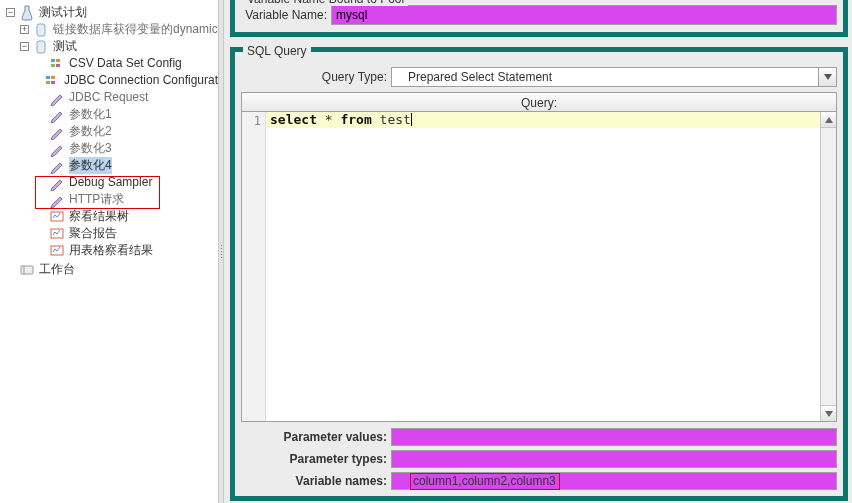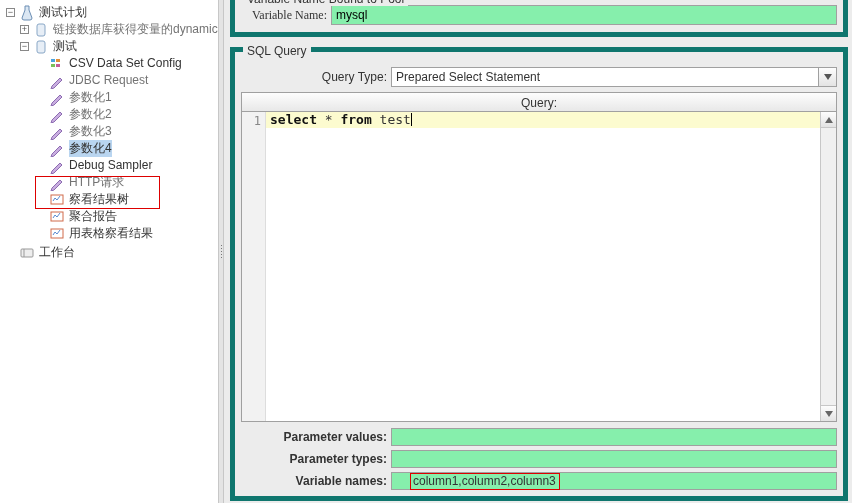--- a/index.html
+++ b/index.html
@@ -30,23 +30,23 @@
 
 
 .right { flex:1; height:100%; position:relative; background:#ececec; padding:0 4px 0 6px; overflow:hidden; }
 
 .group { border:5px solid #0f766e; margin-top:4px; position:relative; background:#ececec; }
 .group .legend { position:absolute; top:-8px; left:8px; background:#ececec; padding:0 4px; font-size:12px; }
 
 .varpool { padding:10px 6px 6px 6px; }
 .row { display:flex; align-items:center; height:22px; }
 .lbl { text-align:right; padding-right:4px; }
-.inp { flex:1; height:20px; border:1px solid #a0a0a0; background:#86efac; padding:0 4px; font-family:Tahoma,sans-serif; font-size:12px; }
+.inp { flex:1; height:20px; border:1px solid #a0a0a0; background:#d946ef; padding:0 4px; font-family:Tahoma,sans-serif; font-size:12px; }
 .select { flex:1; height:20px; border:1px solid #a0a0a0; background:#fff; display:flex; align-items:center; }
-.select .selval { flex:1; padding:0 4px; }
+.select .selval { flex:1; padding:0 16px; }
 .select .selbtn { width:18px; height:100%; border-left:1px solid #a0a0a0; display:flex; align-items:center; justify-content:center; background:linear-gradient(#fdfdfd,#e3e3e3); }
 
 .sqlgrp { margin-top:10px; padding:14px 6px 4px 6px; }
 .sqlgrp .row .lbl { width:150px; }
 .qhdr { text-align:center; height:20px; line-height:20px; border:1px solid #a0a0a0; background:linear-gradient(#fdfdfd,#e8e8e8); margin-top:4px; }
 .editor { display:flex; border:1px solid #a0a0a0; border-top:none; height:310px; background:#fff; }
 .gutter { width:24px; background:#f2f2f2; border-right:1px solid #ddd; text-align:right; padding-right:4px; font-family:Consolas,monospace; font-size:12px; color:#888; padding-top:2px; }
 .code { flex:1; position:relative; font-family:Consolas,monospace; font-size:13px; background:#fff; }
 .codeline { height:16px; line-height:16px; padding:0 4px; }
 .codeline.hl { background:#fcfbcf; }
@@ -106,20 +106,32 @@
             <rect x="2" y="3" width="4" height="3" fill="#4aa3df"></rect>
             <rect x="7" y="3" width="4" height="3" fill="#e08e3a"></rect>
             <rect x="2" y="8" width="4" height="3" fill="#7bbf5a"></rect>
             <rect x="7" y="8" width="4" height="3" fill="#c75b9b"></rect>
           </svg>
       </span>
       <span class="txt">CSV Data Set Config</span>
     </div>
     <div class="node indent2">
       <span class="line"></span>
+      <span class="icon i-cfg">
+        <svg viewBox="0 0 16 16">
+            <rect x="2" y="3" width="4" height="3" fill="#4aa3df"></rect>
+            <rect x="7" y="3" width="4" height="3" fill="#e08e3a"></rect>
+            <rect x="2" y="8" width="4" height="3" fill="#7bbf5a"></rect>
+            <rect x="7" y="8" width="4" height="3" fill="#c75b9b"></rect>
+          </svg>
+      </span>
+      <span class="txt">JDBC Connection Configurat</span>
+    </div>
+    <div class="node indent2">
+      <span class="line"></span>
       <span class="icon i-pen">
         <svg viewBox="0 0 16 16">
             <path d="M3 13l8-8 2 2-8 8-3 1z" fill="#c9aee0" stroke="#8c6bb1"></path>
           </svg>
       </span>
       <span class="txt txt-dim">JDBC Request</span>
     </div>
     <div class="node indent2">
       <span class="line"></span>
       <span class="icon i-pen">
@@ -227,21 +239,21 @@
       <span class="d"></span>
       <span class="d"></span>
   </div>
 </div>
 
 <div class="right">
 
   <div class="group varpool" style="margin-top:0; border-top:none; padding-top:4px;">
     <span class="legend">Variable Name Bound to Pool</span>
     <div class="row">
-      <span class="lbl" style="width:90px;font-family:Liberation Serif, serif;">Variable Name:</span>
+      <span class="lbl" style="width:90px;">Variable Name:</span>
       <input class="inp" value="mysql" style="">
     </div>
   </div>
 
   <div class="group sqlgrp">
     <span class="legend">SQL Query</span>
 
     <div class="row">
       <span class="lbl">Query Type:</span>
       <div class="select">

